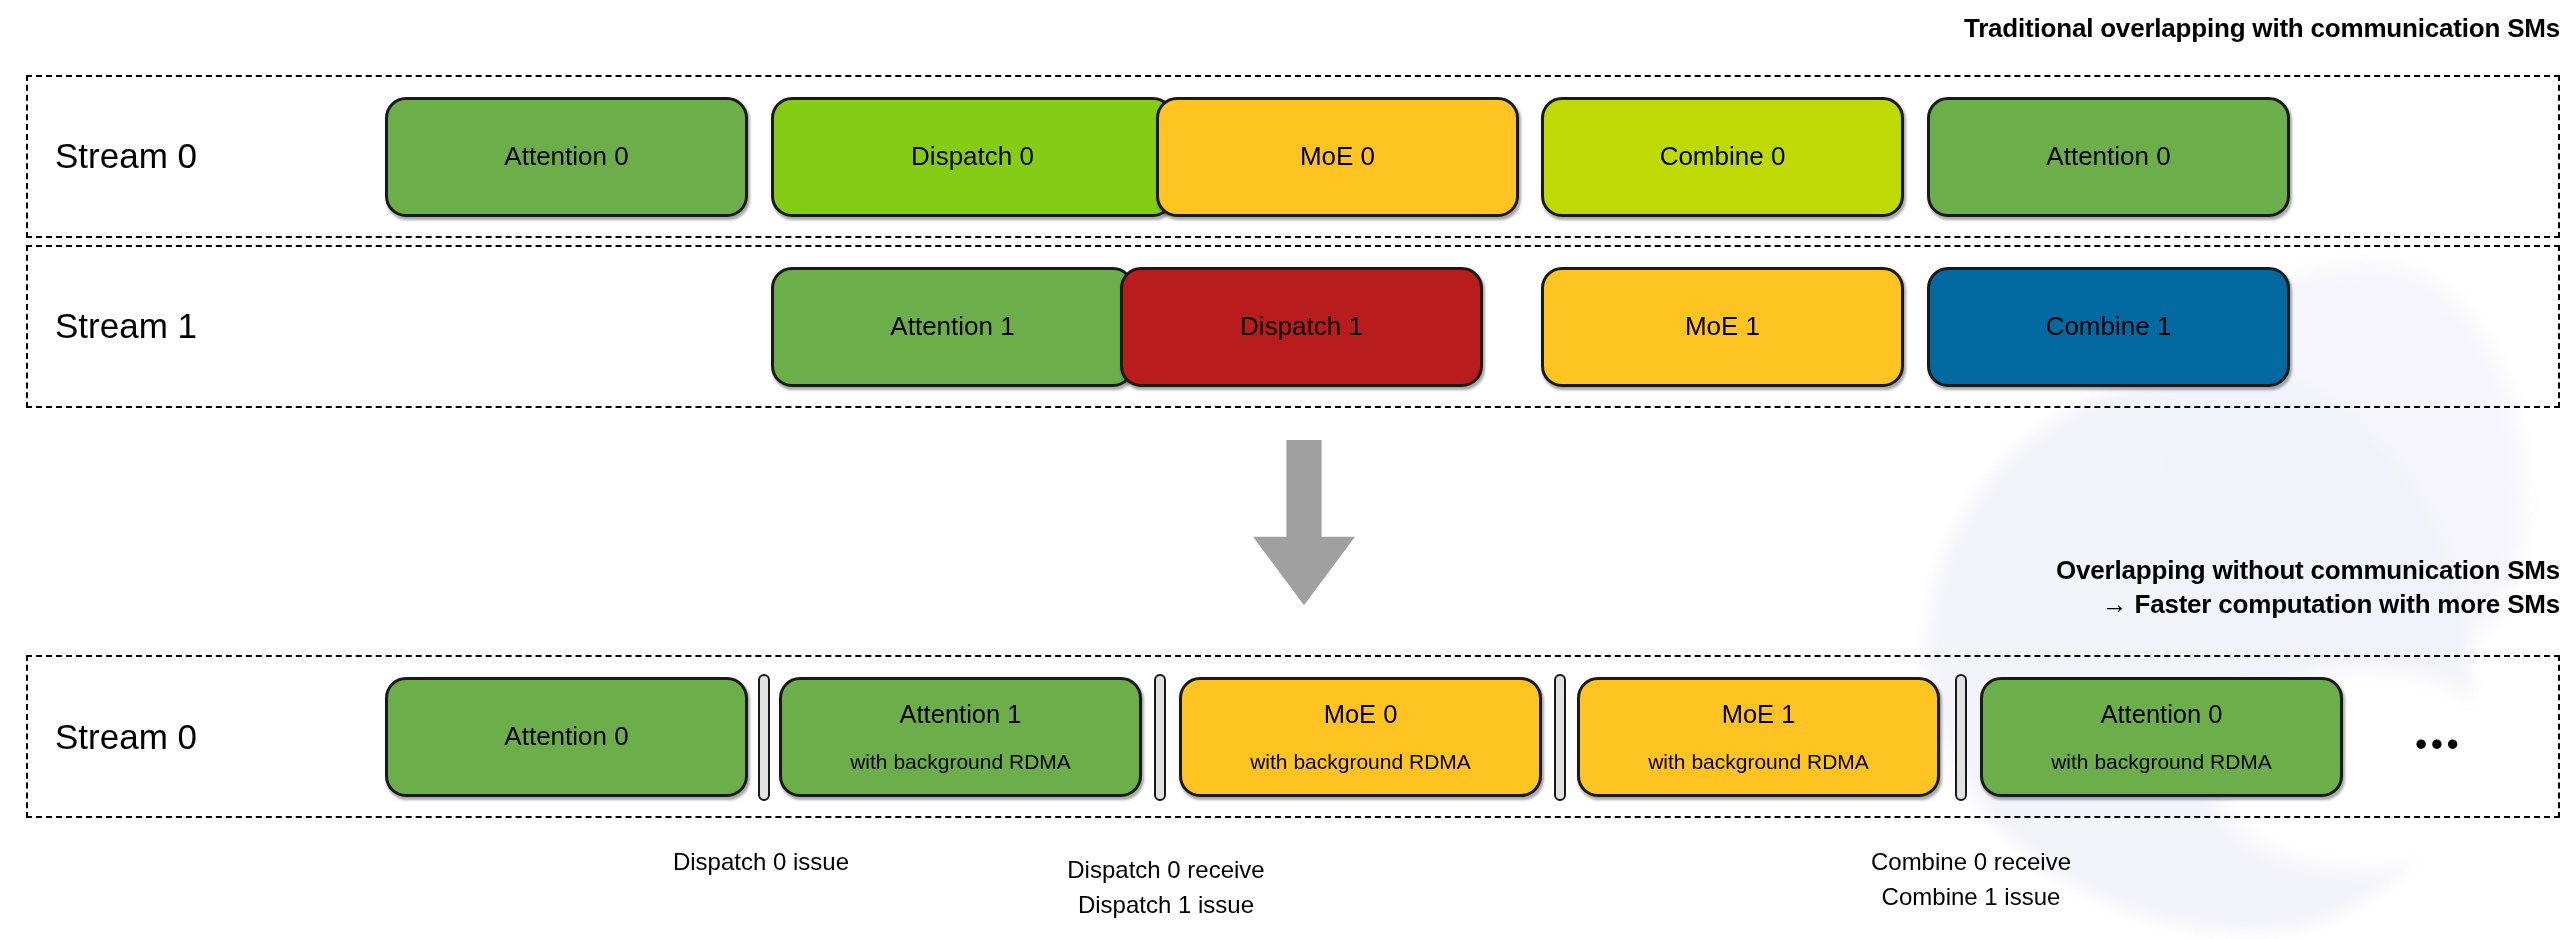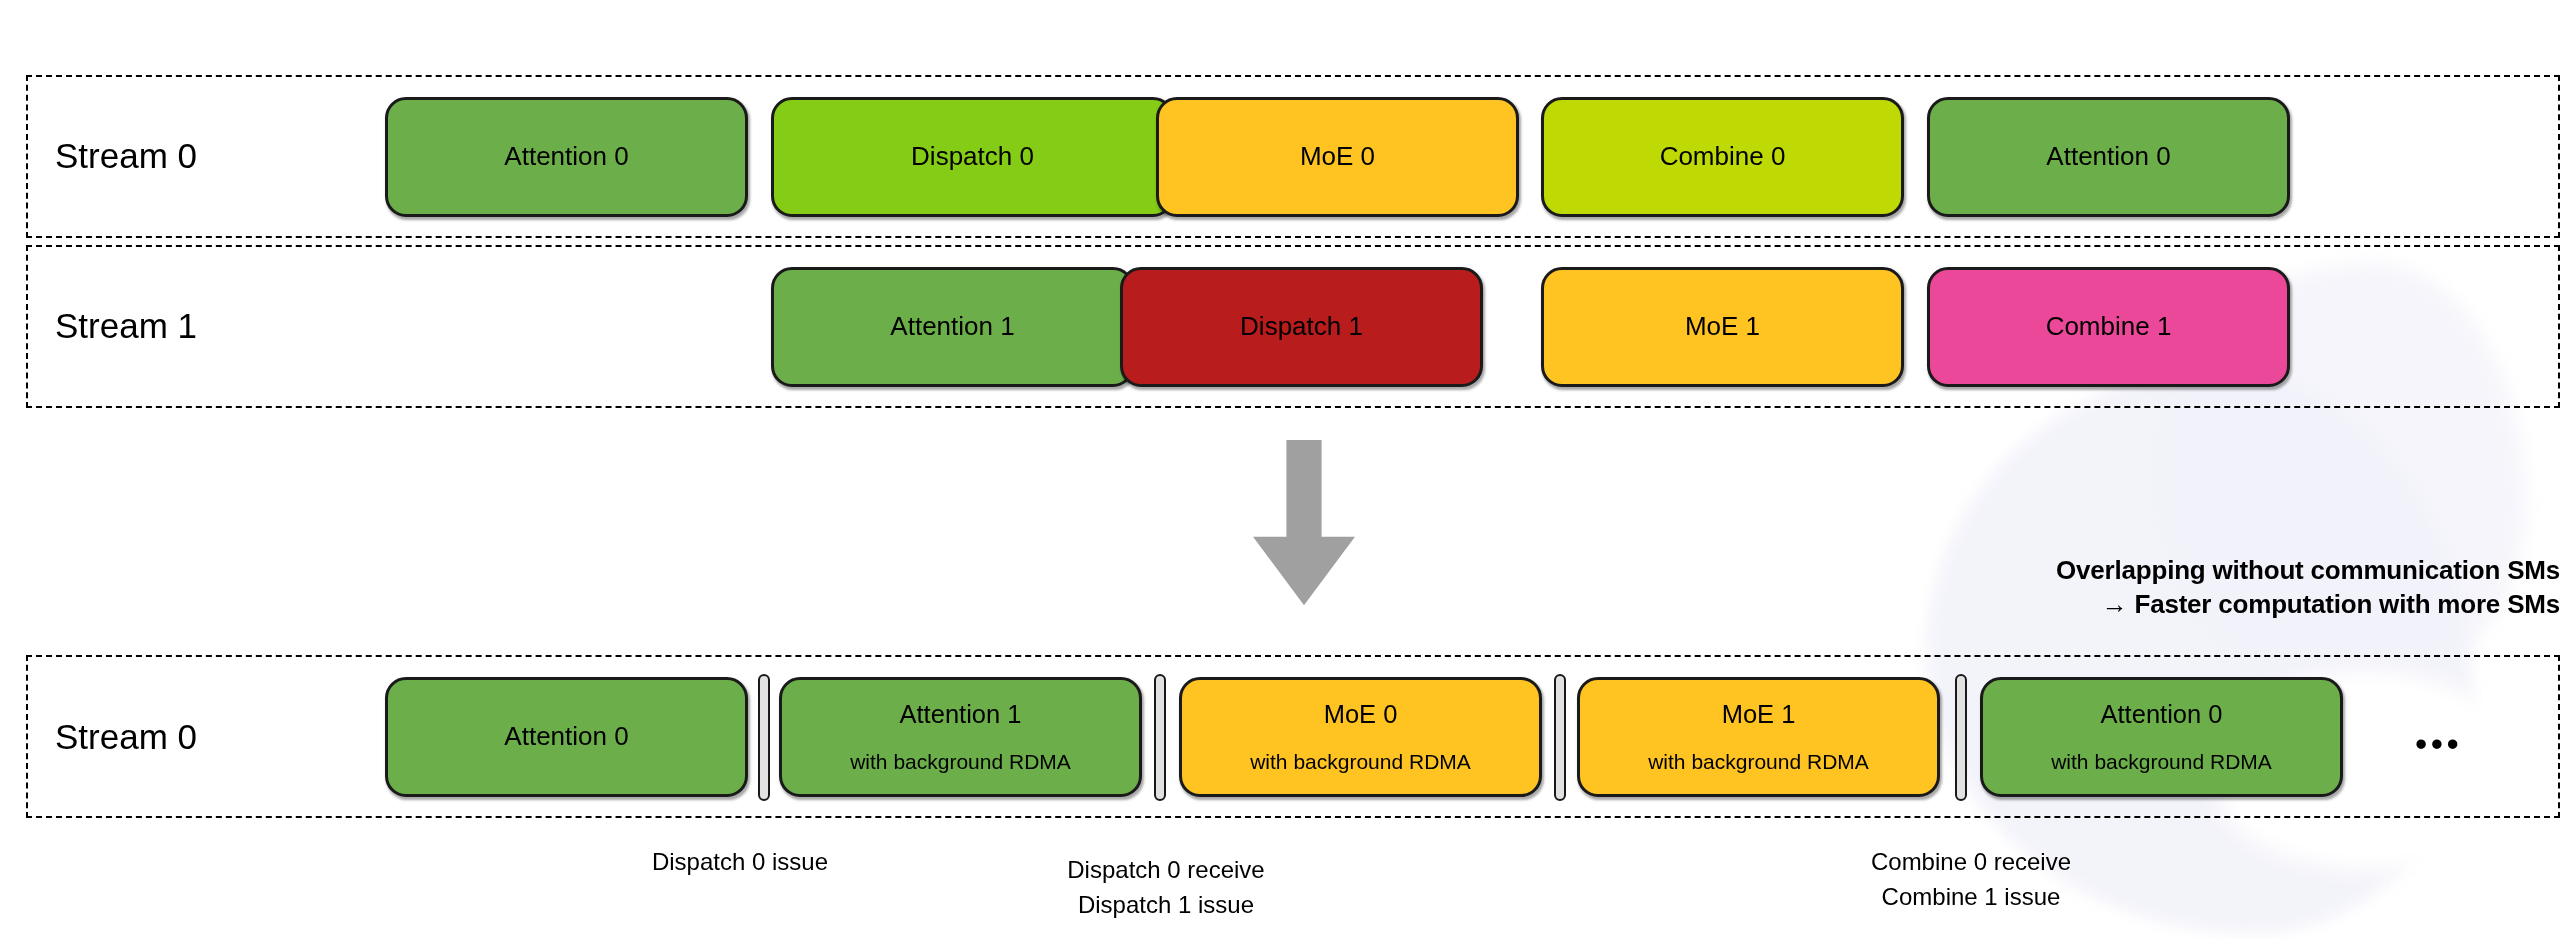--- a/index.html
+++ b/index.html
@@ -130,20 +130,21 @@
 </style>
 </head>
 <body>
 
 <div id="canvas">
 
   <div class="watermark wm-a"></div>
   <div class="watermark wm-b"></div>
   <div class="watermark wm-c"></div>
 
+  <div class="section-caption" style="right:16px; top:12.3px; width:1056px;">Traditional overlapping with communication SMs</div>
 
   <div class="stream-box" id="top-stream-0-box" style="left:26px; top:75px; width:2534px; height:163px;"></div>
   <div class="stream-label" style="left:55px; top:136px;">Stream 0</div>
 
   <div class="stream-box" id="top-stream-1-box" style="left:26px; top:245px; width:2534px; height:163px;"></div>
   <div class="stream-label" style="left:55px; top:306px;">Stream 1</div>
 
   <svg class="down-arrow" style="left:1251px; top:440px;" width="106" height="167" viewBox="0 0 120 190">
     <polygon points="40,0 80,0 80,110 118,110 60,188 2,110 40,110" fill="#a0a0a0"></polygon>
   </svg>
@@ -173,21 +174,21 @@
     </div>
     <div class="blk" style="left: 771px; top: 267px; width: 363px; height: 120px; background: rgb(108, 175, 74);">
       <div class="t1">Attention 1</div>
     </div>
     <div class="blk" style="left: 1120px; top: 267px; width: 363px; height: 120px; background: #b91c1c;">
       <div class="t1">Dispatch 1</div>
     </div>
     <div class="blk" style="left: 1541px; top: 267px; width: 363px; height: 120px; background: rgb(255, 196, 33);">
       <div class="t1">MoE 1</div>
     </div>
-    <div class="blk" style="left: 1927px; top: 267px; width: 363px; height: 120px; background: #ec4899;">
+    <div class="blk" style="left: 1927px; top: 267px; width: 363px; height: 120px; background: #0369a1;">
       <div class="t1">Combine 1</div>
     </div>
     <div class="blk" style="left: 385px; top: 677px; width: 363px; height: 120px; background: rgb(108, 175, 74);">
       <div class="t1">Attention 0</div>
     </div>
     <div class="blk two-line" style="left: 779px; top: 677px; width: 363px; height: 120px; background: rgb(108, 175, 74);">
       <div class="t1">Attention 1</div>
       <div class="t2">with background RDMA</div>
     </div>
     <div class="blk two-line" style="left: 1179px; top: 677px; width: 363px; height: 120px; background: rgb(255, 196, 33);">
@@ -199,19 +200,19 @@
       <div class="t2">with background RDMA</div>
     </div>
     <div class="blk two-line" style="left: 1980px; top: 677px; width: 363px; height: 120px; background: rgb(108, 175, 74);">
       <div class="t1">Attention 0</div>
       <div class="t2">with background RDMA</div>
     </div>
     <div class="sep" style="left: 758px; top: 674px; width: 12.3px; height: 127px;"></div>
     <div class="sep" style="left: 1154px; top: 674px; width: 12.3px; height: 127px;"></div>
     <div class="sep" style="left: 1554px; top: 674px; width: 12.3px; height: 127px;"></div>
     <div class="sep" style="left: 1955px; top: 674px; width: 12.3px; height: 127px;"></div>
-    <div class="note" style="left: 740px; top: 845px;">Dispatch 0 issue</div>
+    <div class="note" style="left: 761px; top: 845px;">Dispatch 0 issue</div>
     <div class="note" style="left: 1166px; top: 845px; margin-top: 8px;">Dispatch 0 receive
 Dispatch 1 issue</div>
     <div class="note" style="left: 1971px; top: 845px;">Combine 0 receive
 Combine 1 issue</div>
   </div>
 
 
 </body></html>

